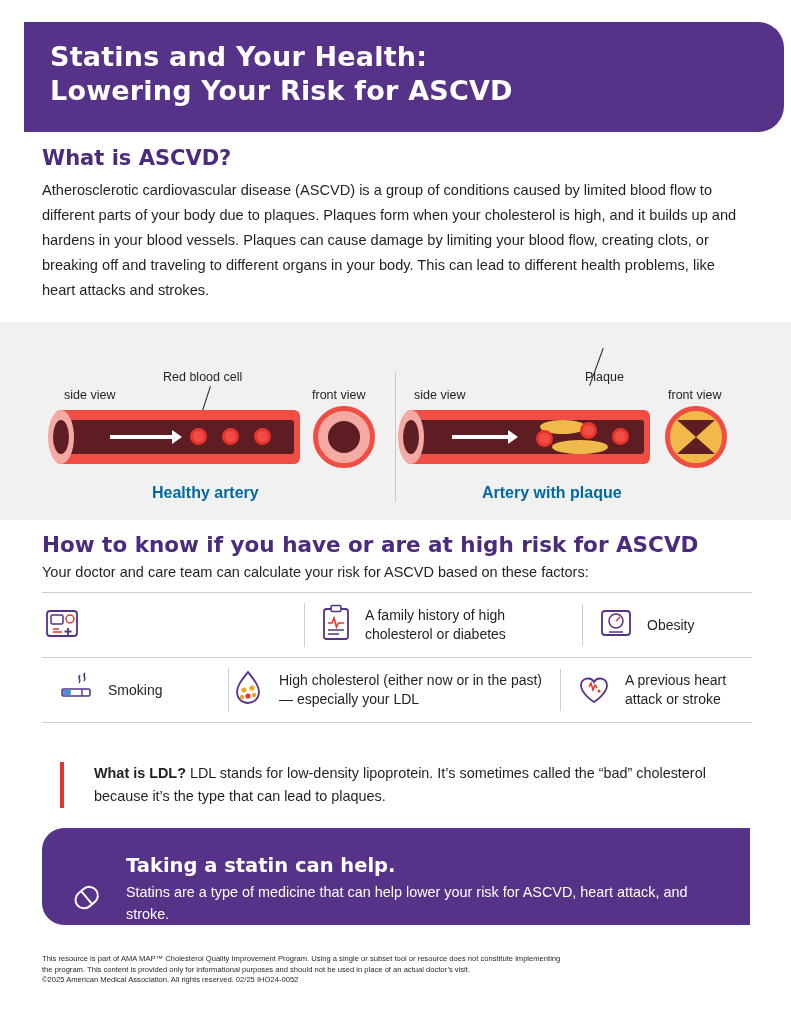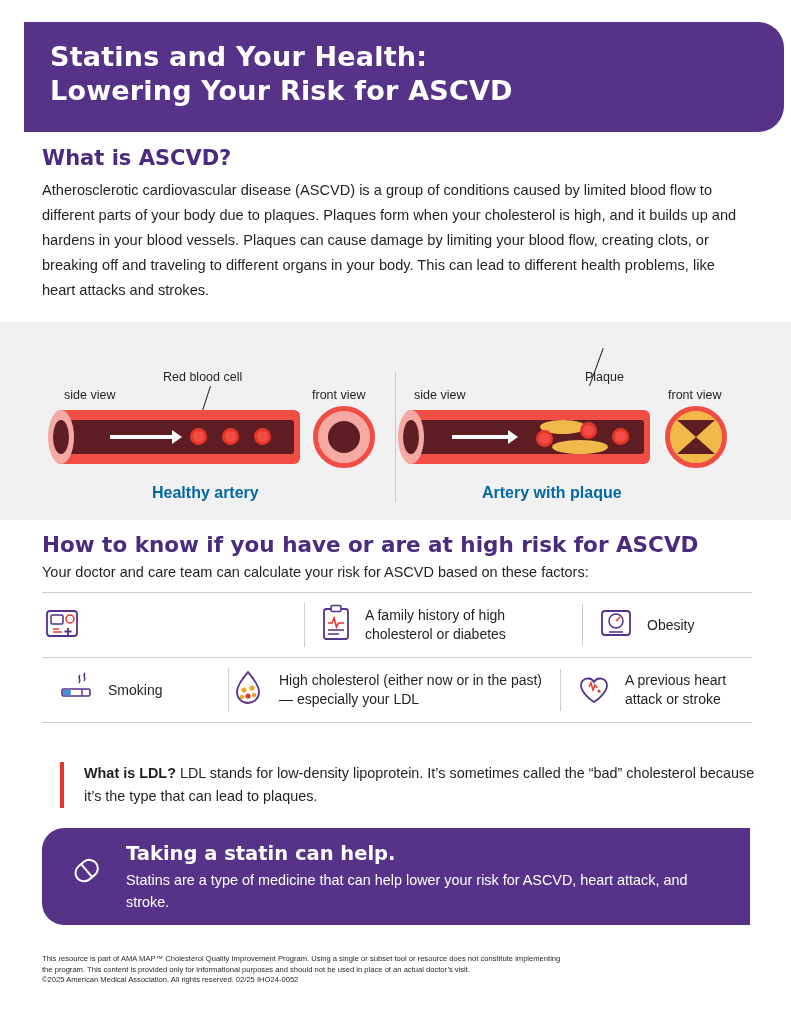--- a/index.html
+++ b/index.html
@@ -192,37 +192,38 @@
   }
   .risk-cell + .risk-cell { border-left: 1px solid #cfcbd4; }
   .risk-text { font-size: 14px; line-height: 19px; }
   .ricon { flex: 0 0 auto; }
 
   
   .ldl {
     position: absolute;
     left: 60px; top: 762px; width: 700px;
     border-left: 4px solid #e8352b;
-    padding-left: 20px;
+    padding-left: 30px;
     font-size: 14.4px;
     line-height: 23px;
   }
   .ldl b { font-weight: bold; }
 
   
   .statin {
     position: absolute;
     left: 42px; top: 828px;
     width: 708px; height: 97px;
     background: #563288;
     border-radius: 22px 0 0 22px;
     color: #ffffff;
     padding: 14px 20px 0 22px;
     display: flex;
     gap: 16px;
+    align-items: flex-end;
   }
   .statin h3 {
     margin: 0 0 4px 0;
     font-size: 19.5px;
     font-weight: bold;
     font-family: "DejaVu Sans", sans-serif;
   }
   .statin p { margin: 0; font-size: 14.4px; line-height: 22px; }
 
   

